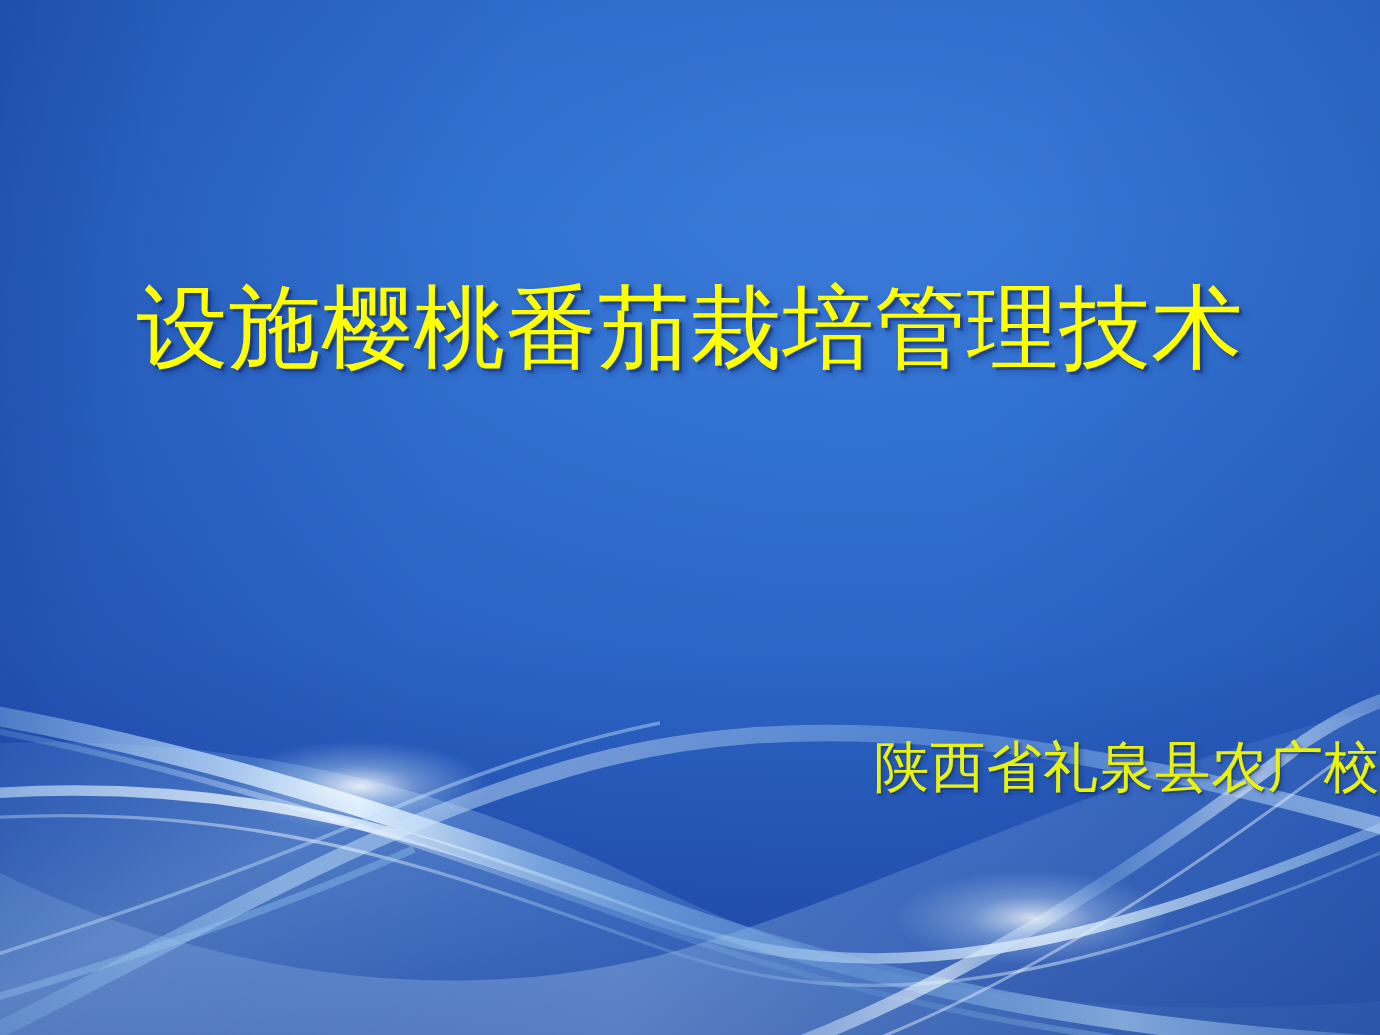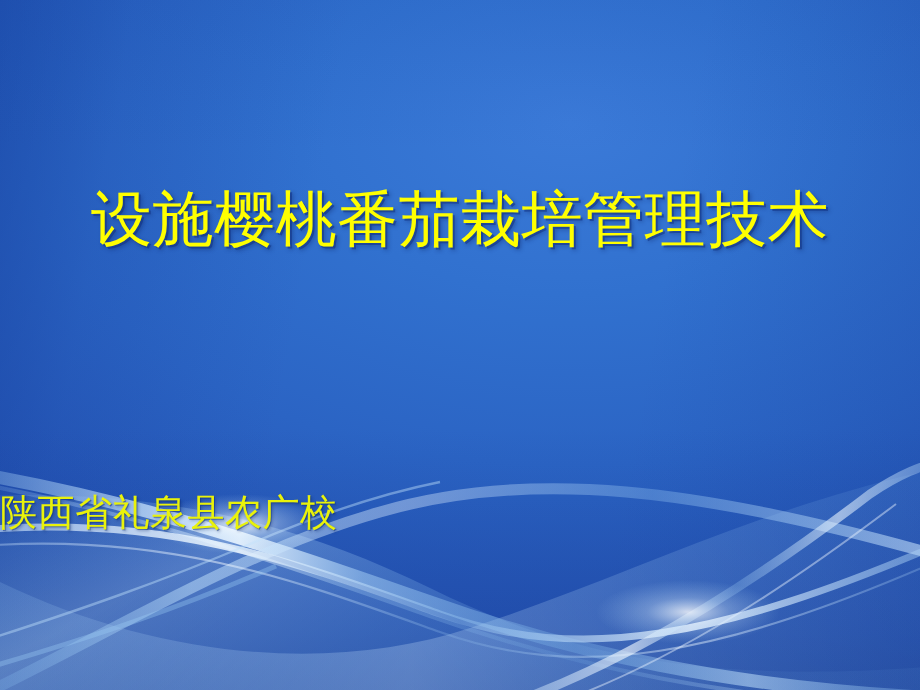--- a/index.html
+++ b/index.html
@@ -80,21 +80,21 @@
     text-shadow:
        2px 2px 0 rgba(18,50,130,0.55),
        3px 3px 4px rgba(12,36,100,0.40);
   }
 
   .subtitle-block {
     position: absolute;
     left: 0;
     top: 492px;
     width: 920px;
-    text-align: left;
+    text-align: right;
   }
   .subtitle-text {
     display: inline-block;
     font-family: "Liberation Serif", "DejaVu Serif", serif;
     font-size: 37px;
     line-height: 1.15;
     letter-spacing: 0.5px;
     color: #e9f20a;
     white-space: nowrap;
     text-shadow:

